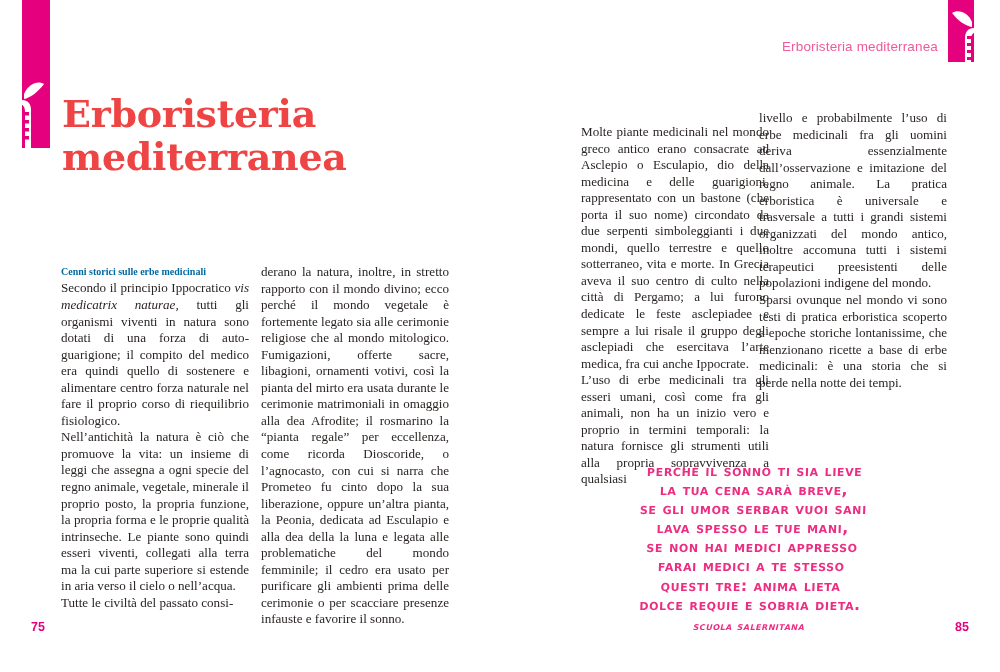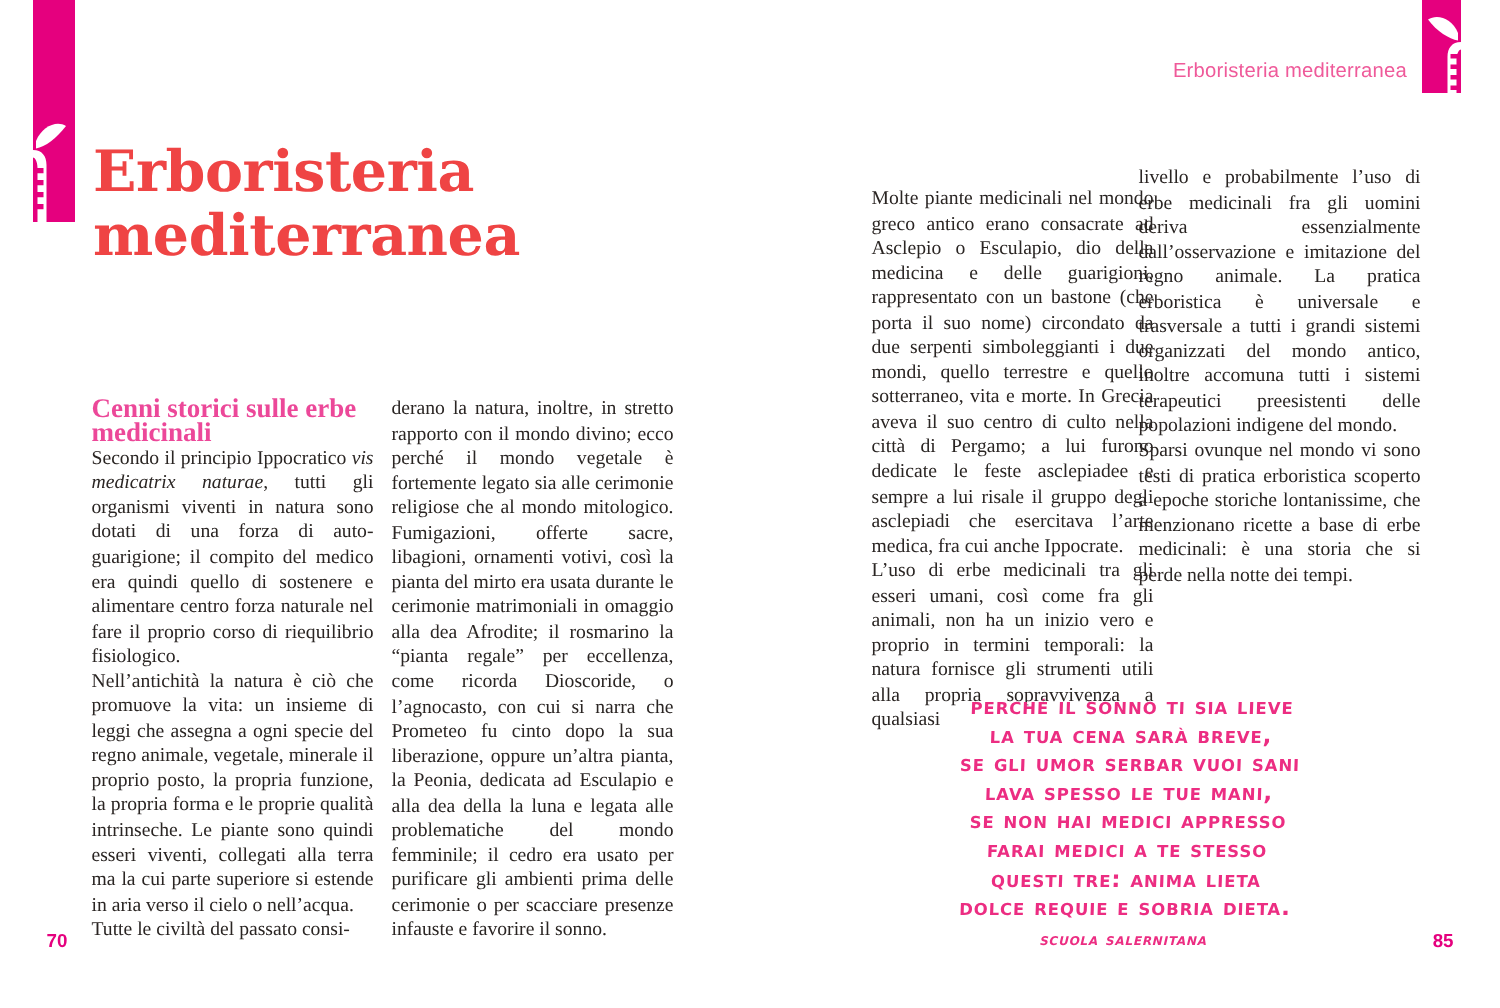--- a/index.html
+++ b/index.html
@@ -81,23 +81,23 @@
   .col p { margin: 0; }
   .col p + p { margin-top: 0px; }
 
   .col-1 { left: 61px;  top: 264px; }
   .col-2 { left: 261px; top: 264px; }
   .col-3 { left: 559px; top: 124px; margin-left: 22px; }
   .col-4 { left: 759px; top: 110px; }
 
   .section-head {
     display: block;
-    color: #ec4899;
+    color: #0369a1;
     font-weight: 700;
-    font-size: 18px;
+    font-size: 10px;
     line-height: 16.4px;
     text-align: left;
     margin-bottom: 0px;
   }
 
   .col em { font-style: italic; }
 
   
   .poem {
     position: absolute;
@@ -198,16 +198,16 @@
     <span class="pl">la tua cena sarà breve,</span>
     <span class="pl">se gli umor serbar vuoi sani</span>
     <span class="pl">lava spesso le tue mani,</span>
     <span class="pl">se non hai medici appresso</span>
     <span class="pl">farai medici a te stesso</span>
     <span class="pl">questi tre: anima lieta</span>
     <span class="pl">dolce requie e sobria dieta.</span>
     <span class="poem-attrib">Scuola Salernitana</span>
   </div>
 
-  <div class="folio folio-left">70</div>
+  <div class="folio folio-left">75</div>
   <div class="folio folio-right">85</div>
 
 </div>
 
 </body></html>

